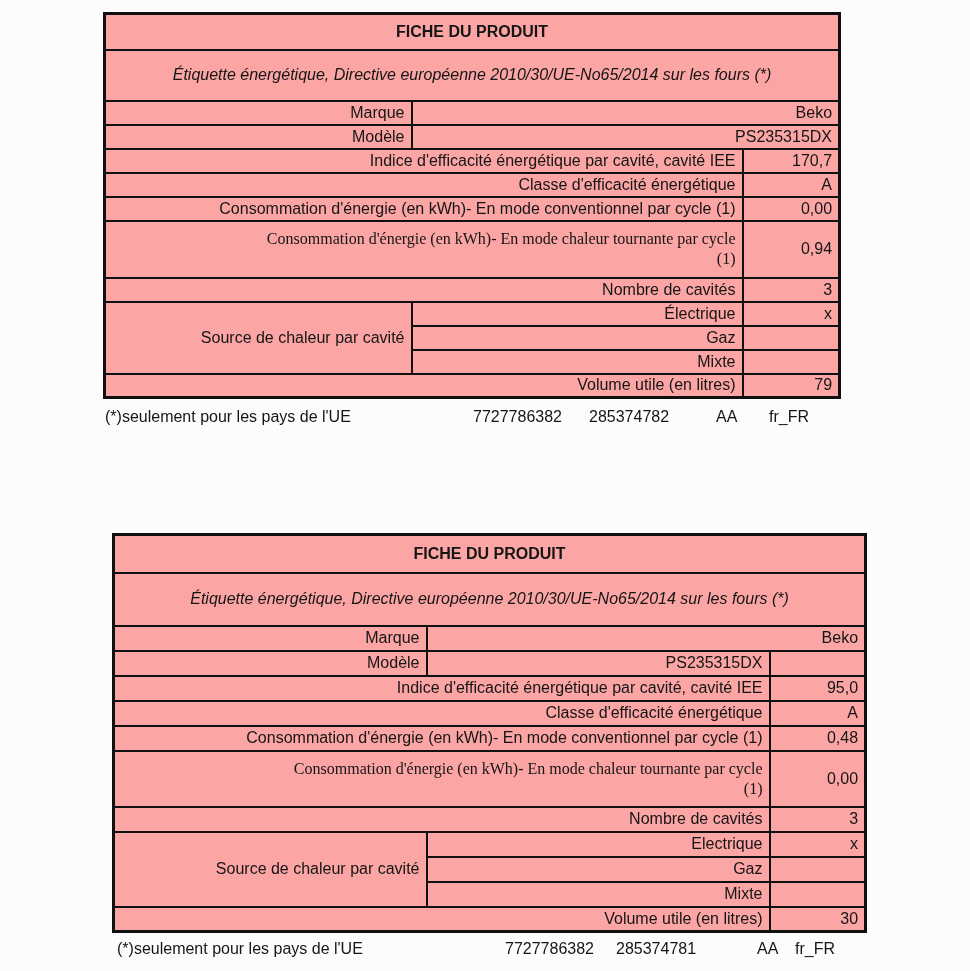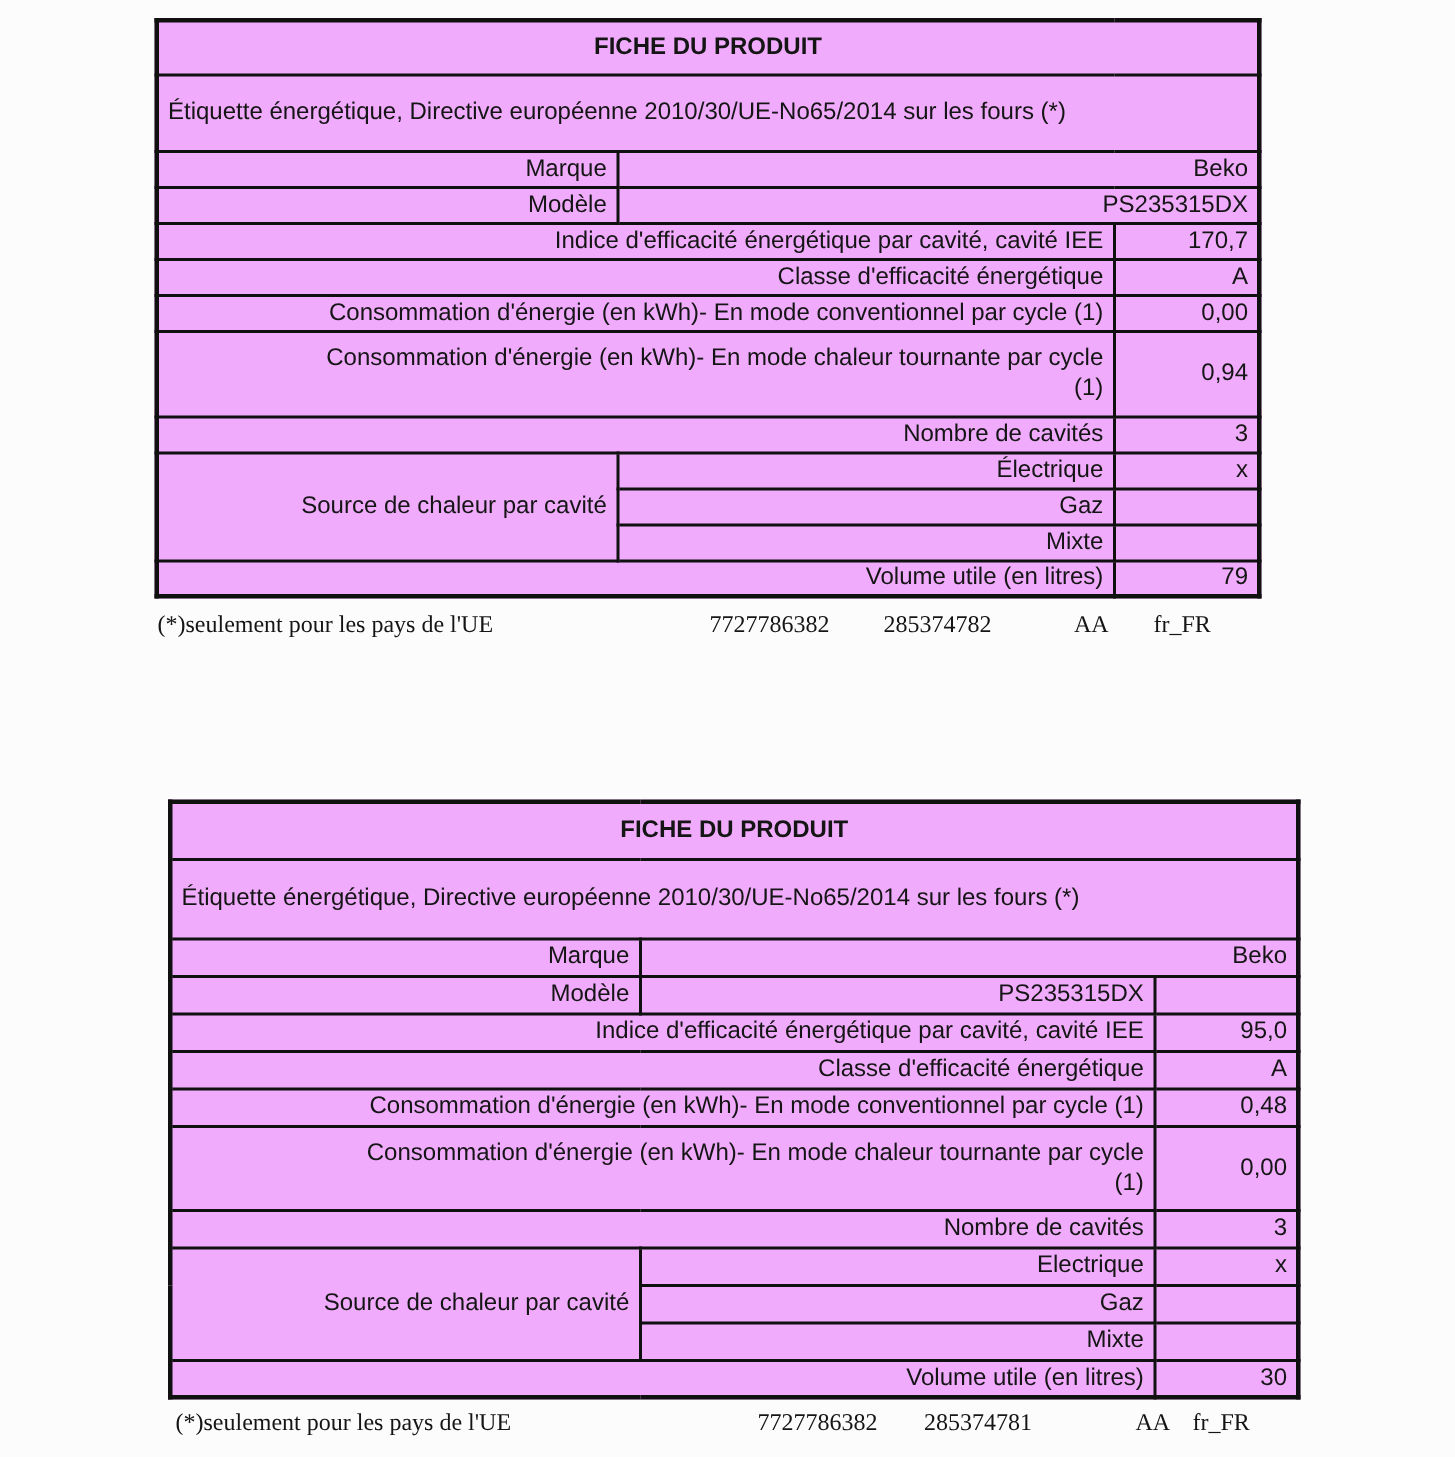--- a/index.html
+++ b/index.html
@@ -14,46 +14,46 @@
   }
   .sheet { position: absolute; }
   #sheet1 { left: 103px; top: 12px;  width: 736px; }
   #sheet2 { left: 112px; top: 533px; width: 753px; }
 
   table.fiche {
     width: 100%;
     border-collapse: collapse;
     table-layout: fixed;
     border: 3px solid #101010;
-    background: #f0abfc;
+    background: #fca5a5;
   }
   table.fiche td {
     border: 2px solid #101010;
     padding: 0 6px;
     font-size: 16px;
     line-height: 1.22;
     vertical-align: middle;
     overflow: hidden;
   }
   td.title   { font-weight: bold; text-align: center; font-size: 17px; }
-  td.subtitle{ text-align: left; font-size: 16px; }
+  td.subtitle{ text-align: center; font-size: 16px; font-style: italic; }
   td.lbl { text-align: right; }
   td.val { text-align: right; }
-  .line { display: block; }
+  .line { display: block; font-family: Liberation Serif, serif; }
 
   tr.rh-std  { height: 24px; }
   #sheet1 tr.rh-title { height: 36px; }
   #sheet1 tr.rh-sub   { height: 51px; }
   #sheet1 tr.rh-tall  { height: 57px; }
   #sheet2 tr.rh-title { height: 38px; }
   #sheet2 tr.rh-sub   { height: 53px; }
   #sheet2 tr.rh-tall  { height: 56px; }
   #sheet2 tr.rh-std   { height: 25px; }
 
-  .footer { position: relative; height: 26px; font-size: 16px; white-space: nowrap; font-family: Liberation Serif, serif; }
+  .footer { position: relative; height: 26px; font-size: 16px; white-space: nowrap; }
   .footer span { position: absolute; top: 0; }
   #sheet1 .footer { margin-top: 9px; }
   #sheet2 .footer { margin-top: 7px; }
   #sheet1 .footer .note { left: 2px; }
   #sheet1 .footer .n1   { left: 370px; }
   #sheet1 .footer .n2   { left: 486px; }
   #sheet1 .footer .rev  { left: 613px; }
   #sheet1 .footer .loc  { left: 666px; }
   #sheet2 .footer .note { left: 5px; }
   #sheet2 .footer .n1   { left: 393px; }

